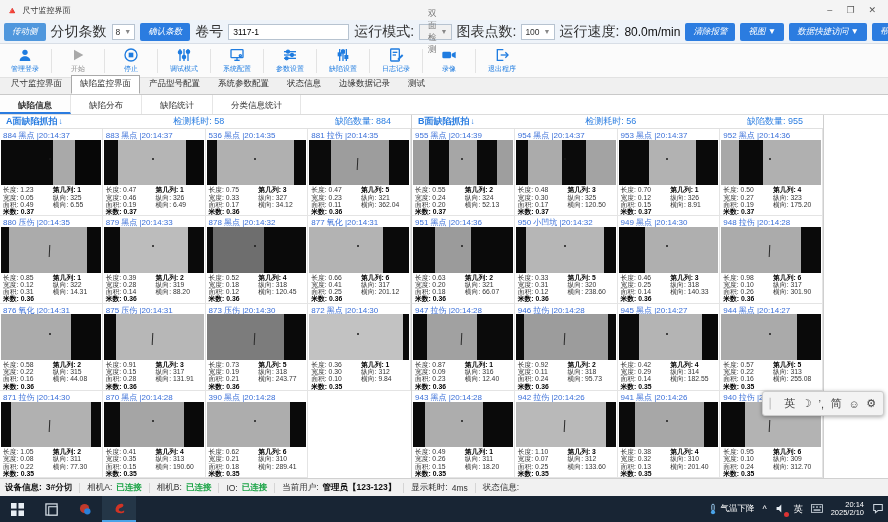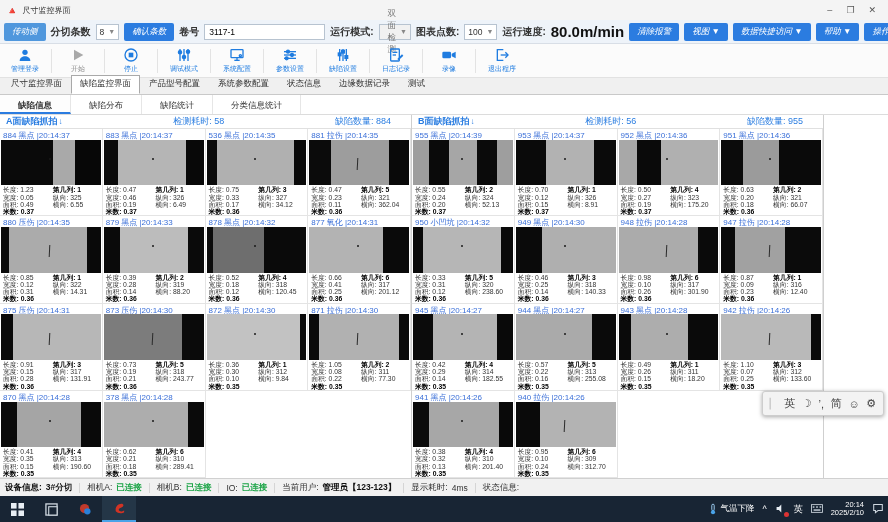--- a/index.html
+++ b/index.html
@@ -10,26 +10,26 @@
   .titlebar { height:20px; background:#f4f4f4; display:flex; align-items:center; padding:0 6px; }
   .app-logo { color:#d03020; font-size:10px; font-weight:bold; margin-right:4px; }
   .app-title { font-size:8px; color:#333; }
   .winctrls { margin-left:auto; display:flex; gap:14px; padding-right:6px; }
   .winctrls span { color:#555; font-size:9px; cursor:default; }
 
   
   .toolbar1 { height:24px; background:#eef3f9; border-bottom:1px solid #d8dee6; display:flex; align-items:center; gap:5px; padding:0 4px; }
   .btn-blue { background:#2b7ce0; color:#fff; font-size:8.5px; padding:3px 8px; border-radius:2px; border:none; white-space:nowrap;font-style:italic; }
   .btn-side { background:#4f97dd; }
-  .tb-label { font-size:10px; font-weight:bold; color:#333; white-space:nowrap; }
+  .tb-label { font-size:14px; font-weight:normal; color:#333; white-space:nowrap; }
   .selbox { background:#fff; border:1px solid #b7c3d0; height:16px; display:flex; align-items:center; justify-content:space-between; padding:0 3px; font-size:8.5px; }
   .selbox .caret { color:#888; font-size:7px; margin-left:4px; }
   .selbox.disabled { background:#f1f1f1; color:#777;padding-left:8px; }
   .txtinput { background:#fff; border:1px solid #b7c3d0; height:16px; font-size:8.5px; padding:4px 4px; font-family:"Liberation Sans", sans-serif; }
-  .speed-val { font-size:15px; font-weight:bold; color:#111; white-space:nowrap; }
+  .speed-val { font-size:12px; font-weight:normal; color:#111; white-space:nowrap; }
 
   
   .toolbar2 { height:34px; background:#fbfbfb; border-bottom:1px solid #e2e2e2; display:flex; align-items:center; padding-left:2px; }
   .tbtn { width:46px; display:flex; flex-direction:column; align-items:center; justify-content:center; gap:1px; cursor:default; }
   .tbtn .ticon { height:16px; display:flex; align-items:center; color:#1f7ce0; }
   .tbtn .ticon svg { width:16px; height:16px; }
   .tbtn .tlabel { font-size:7px; color:#1f7ce0; white-space:nowrap; }
   .tbtn.gray .ticon { color:#a9a9a9; }
   .tbtn.gray .tlabel { color:#8a8a8a; }
   .tb-div { width:1px; height:24px; background:#e3e3e3; margin:0 3px; }
@@ -425,20 +425,39 @@
               <div class="b">米数: 0.36</div>
             </div>
             <div class="rcol">
               <div class="b">第几列: 6</div>
               <div>纵向: 317</div>
               <div>横向: 201.12</div>
             </div>
           </div>
         </div>
         <div class="cell">
+          <div class="chead">876 氧化 |20:14:31</div>
+          <div class="cimg" style="background: linear-gradient(90deg, rgb(171, 171, 171) 0%, rgb(171, 171, 171) 70%, rgb(9, 9, 9) 70%, rgb(9, 9, 9) 100%);">
+            <span class="mark dot"></span>
+          </div>
+          <div class="cinfo">
+            <div class="lcol">
+              <div>长度: 0.58</div>
+              <div>宽度: 0.22</div>
+              <div>面积: 0.16</div>
+              <div class="b">米数: 0.36</div>
+            </div>
+            <div class="rcol">
+              <div class="b">第几列: 2</div>
+              <div>纵向: 315</div>
+              <div>横向: 44.08</div>
+            </div>
+          </div>
+        </div>
+        <div class="cell">
           <div class="chead">875 压伤 |20:14:31</div>
           <div class="cimg" style="background: linear-gradient(90deg, rgb(10, 10, 10) 0%, rgb(10, 10, 10) 12%, rgb(183, 183, 183) 12%, rgb(183, 183, 183) 100%);">
             <span class="mark scratch"></span>
           </div>
           <div class="cinfo">
             <div class="lcol">
               <div>长度: 0.91</div>
               <div>宽度: 0.15</div>
               <div>面积: 0.28</div>
               <div class="b">米数: 0.36</div>
@@ -520,21 +539,21 @@
               <div class="b">米数: 0.35</div>
             </div>
             <div class="rcol">
               <div class="b">第几列: 4</div>
               <div>纵向: 313</div>
               <div>横向: 190.60</div>
             </div>
           </div>
         </div>
         <div class="cell">
-          <div class="chead">378 黑点 |20:14:28</div>
+          <div class="chead">390 黑点 |20:14:28</div>
           <div class="cimg" style="background: linear-gradient(90deg, rgb(173, 173, 173) 0%, rgb(173, 173, 173) 84%, rgb(10, 10, 10) 84%, rgb(10, 10, 10) 100%);">
             <span class="mark dot"></span>
           </div>
           <div class="cinfo">
             <div class="lcol">
               <div>长度: 0.62</div>
               <div>宽度: 0.21</div>
               <div>面积: 0.18</div>
               <div class="b">米数: 0.35</div>
             </div>
@@ -574,20 +593,39 @@
               <div class="b">米数: 0.37</div>
             </div>
             <div class="rcol">
               <div class="b">第几列: 2</div>
               <div>纵向: 324</div>
               <div>横向: 52.13</div>
             </div>
           </div>
         </div>
         <div class="cell">
+          <div class="chead">954 黑点 |20:14:37</div>
+          <div class="cimg" style="background: linear-gradient(90deg, rgb(10, 10, 10) 0%, rgb(10, 10, 10) 12%, rgb(171, 171, 171) 12%, rgb(171, 171, 171) 46%, rgb(11, 11, 11) 46%, rgb(11, 11, 11) 70%, rgb(163, 163, 163) 70%, rgb(163, 163, 163) 100%);">
+            <span class="mark dot"></span>
+          </div>
+          <div class="cinfo">
+            <div class="lcol">
+              <div>长度: 0.48</div>
+              <div>宽度: 0.30</div>
+              <div>面积: 0.17</div>
+              <div class="b">米数: 0.37</div>
+            </div>
+            <div class="rcol">
+              <div class="b">第几列: 3</div>
+              <div>纵向: 325</div>
+              <div>横向: 120.50</div>
+            </div>
+          </div>
+        </div>
+        <div class="cell">
           <div class="chead">953 黑点 |20:14:37</div>
           <div class="cimg" style="background: linear-gradient(90deg, rgb(10, 10, 10) 0%, rgb(10, 10, 10) 30%, rgb(178, 178, 178) 30%, rgb(178, 178, 178) 78%, rgb(10, 10, 10) 78%, rgb(10, 10, 10) 100%);">
             <span class="mark dot"></span>
           </div>
           <div class="cinfo">
             <div class="lcol">
               <div>长度: 0.70</div>
               <div>宽度: 0.12</div>
               <div>面积: 0.15</div>
               <div class="b">米数: 0.37</div>
@@ -703,20 +741,39 @@
             <div class="lcol">
               <div>长度: 0.87</div>
               <div>宽度: 0.09</div>
               <div>面积: 0.23</div>
               <div class="b">米数: 0.36</div>
             </div>
             <div class="rcol">
               <div class="b">第几列: 1</div>
               <div>纵向: 316</div>
               <div>横向: 12.40</div>
+            </div>
+          </div>
+        </div>
+        <div class="cell">
+          <div class="chead">946 拉伤 |20:14:28</div>
+          <div class="cimg" style="background: linear-gradient(90deg, rgb(10, 10, 10) 0%, rgb(10, 10, 10) 8%, rgb(156, 156, 156) 8%, rgb(156, 156, 156) 92%, rgb(10, 10, 10) 92%, rgb(10, 10, 10) 100%);">
+            <span class="mark scratch"></span>
+          </div>
+          <div class="cinfo">
+            <div class="lcol">
+              <div>长度: 0.92</div>
+              <div>宽度: 0.11</div>
+              <div>面积: 0.24</div>
+              <div class="b">米数: 0.36</div>
+            </div>
+            <div class="rcol">
+              <div class="b">第几列: 2</div>
+              <div>纵向: 318</div>
+              <div>横向: 95.73</div>
             </div>
           </div>
         </div>
         <div class="cell">
           <div class="chead">945 黑点 |20:14:27</div>
           <div class="cimg" style="background: linear-gradient(90deg, rgb(11, 11, 11) 0%, rgb(11, 11, 11) 20%, rgb(180, 180, 180) 20%, rgb(180, 180, 180) 84%, rgb(9, 9, 9) 84%, rgb(9, 9, 9) 100%);">
             <span class="mark dot"></span>
           </div>
           <div class="cinfo">
             <div class="lcol">

